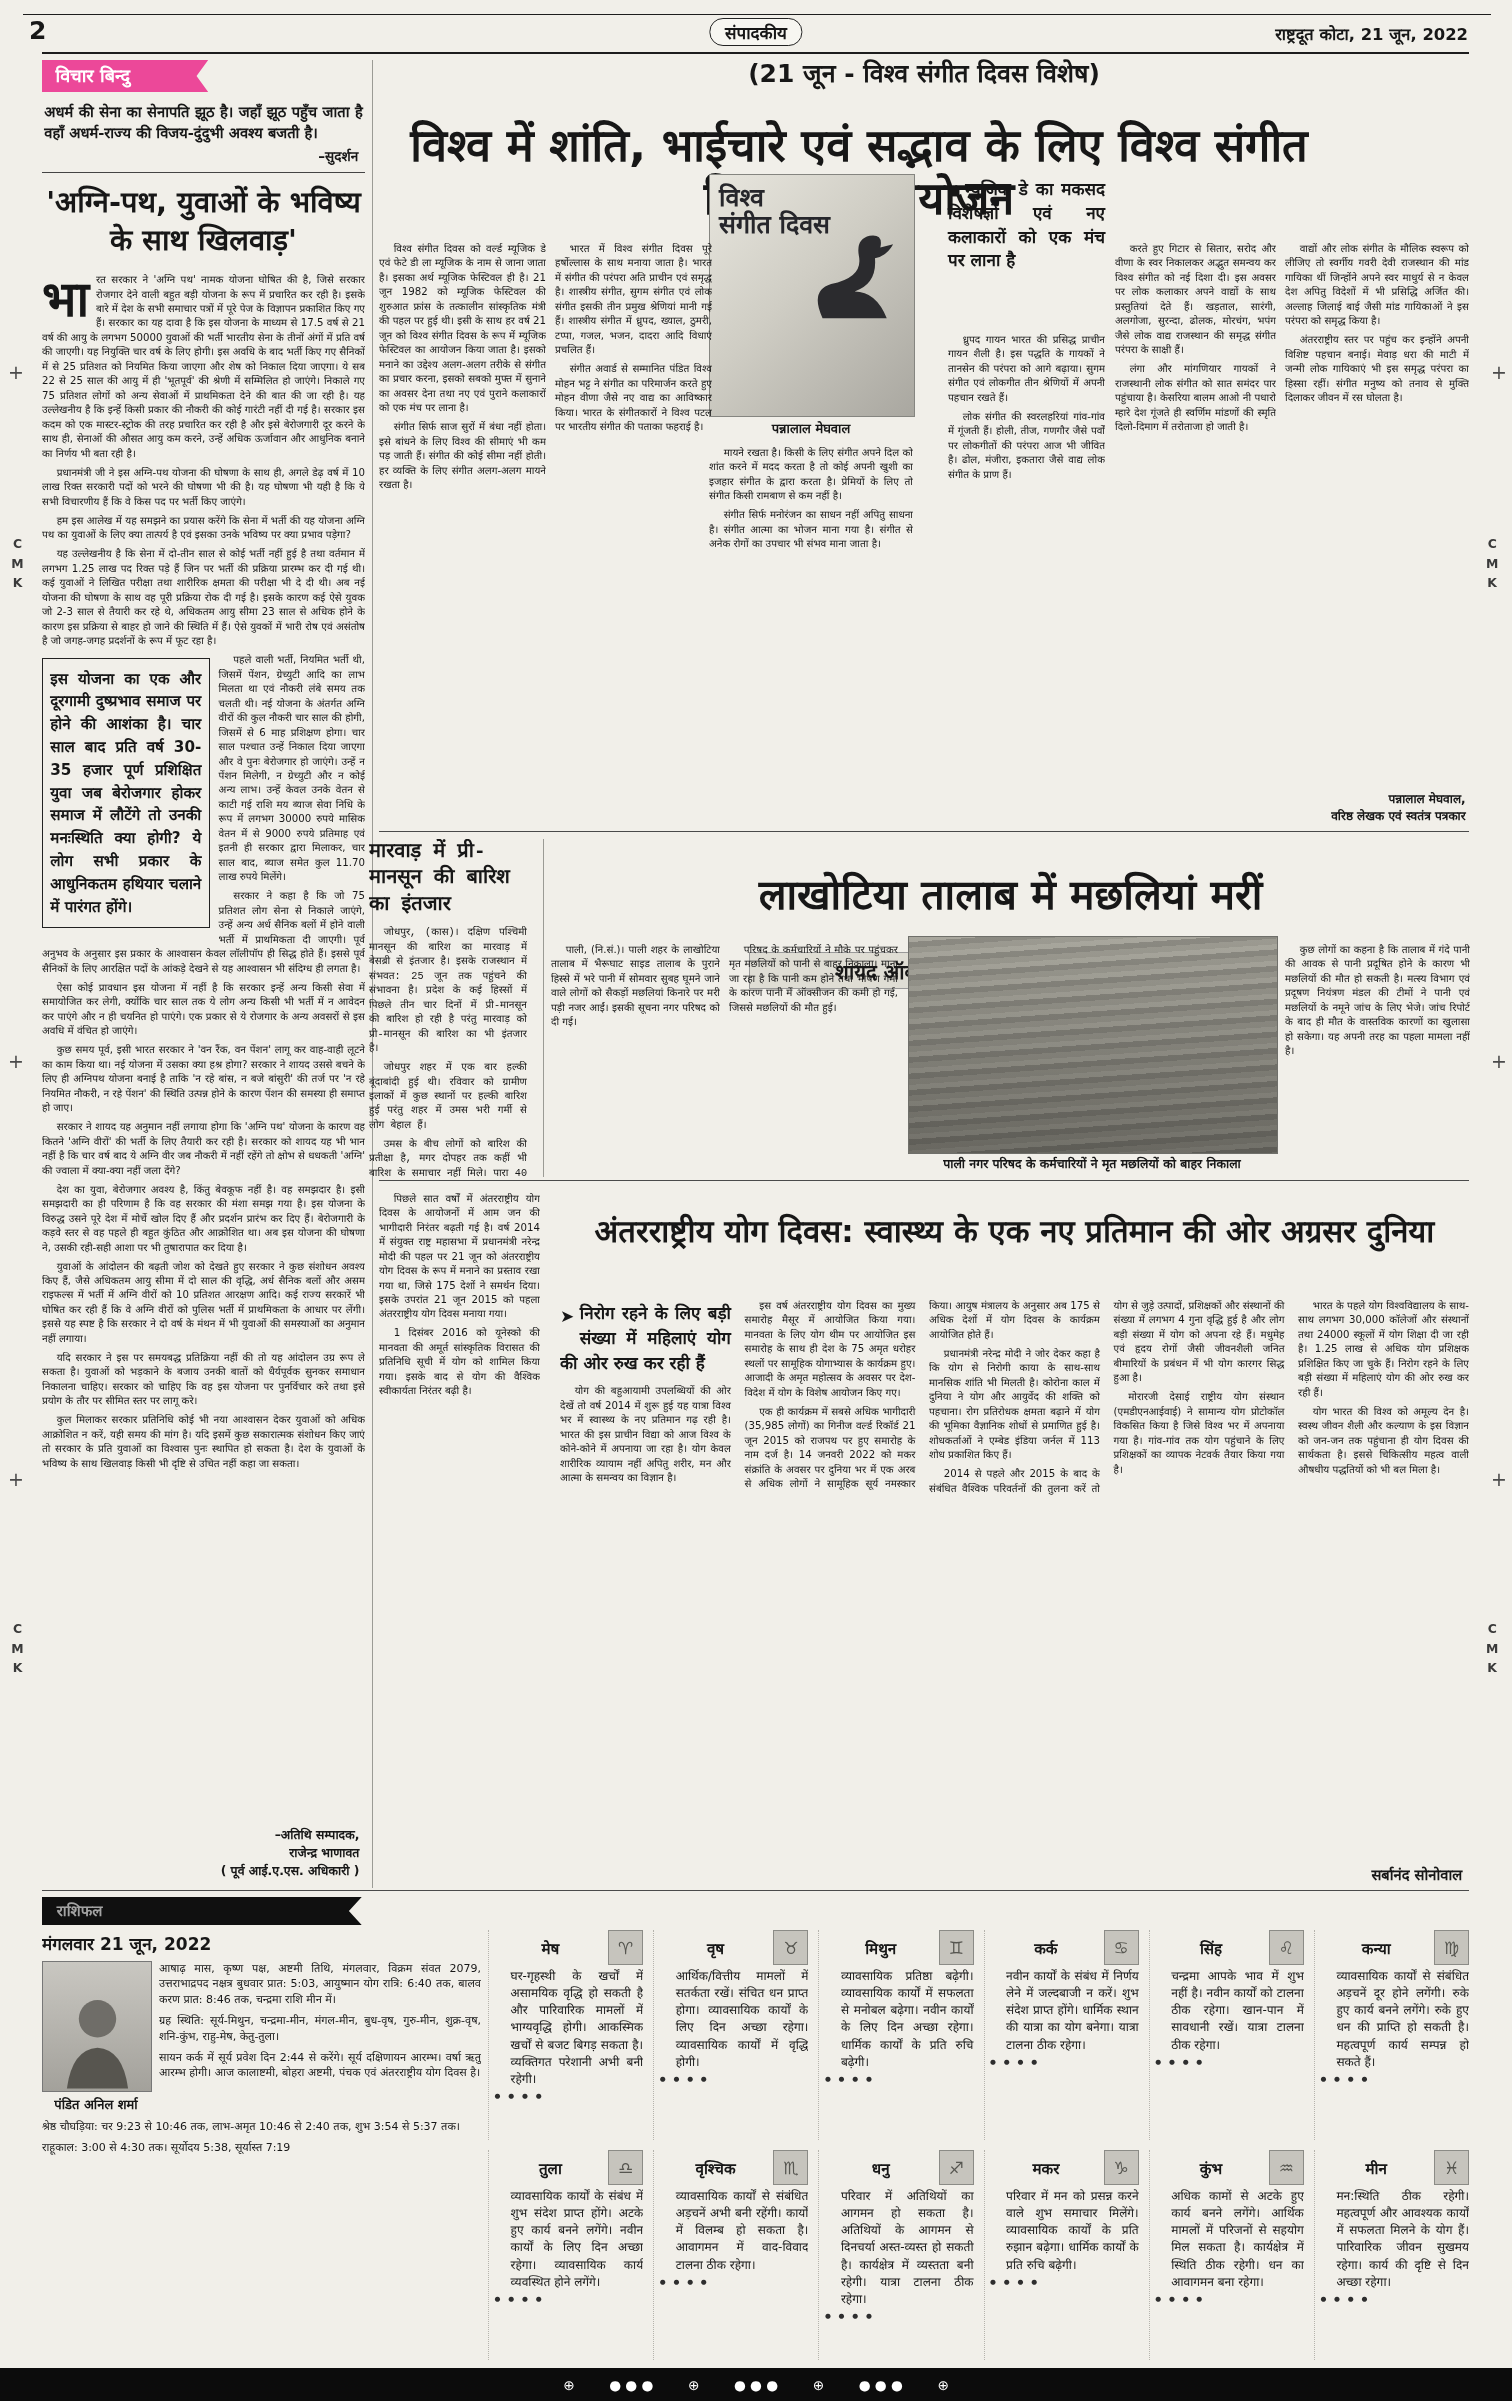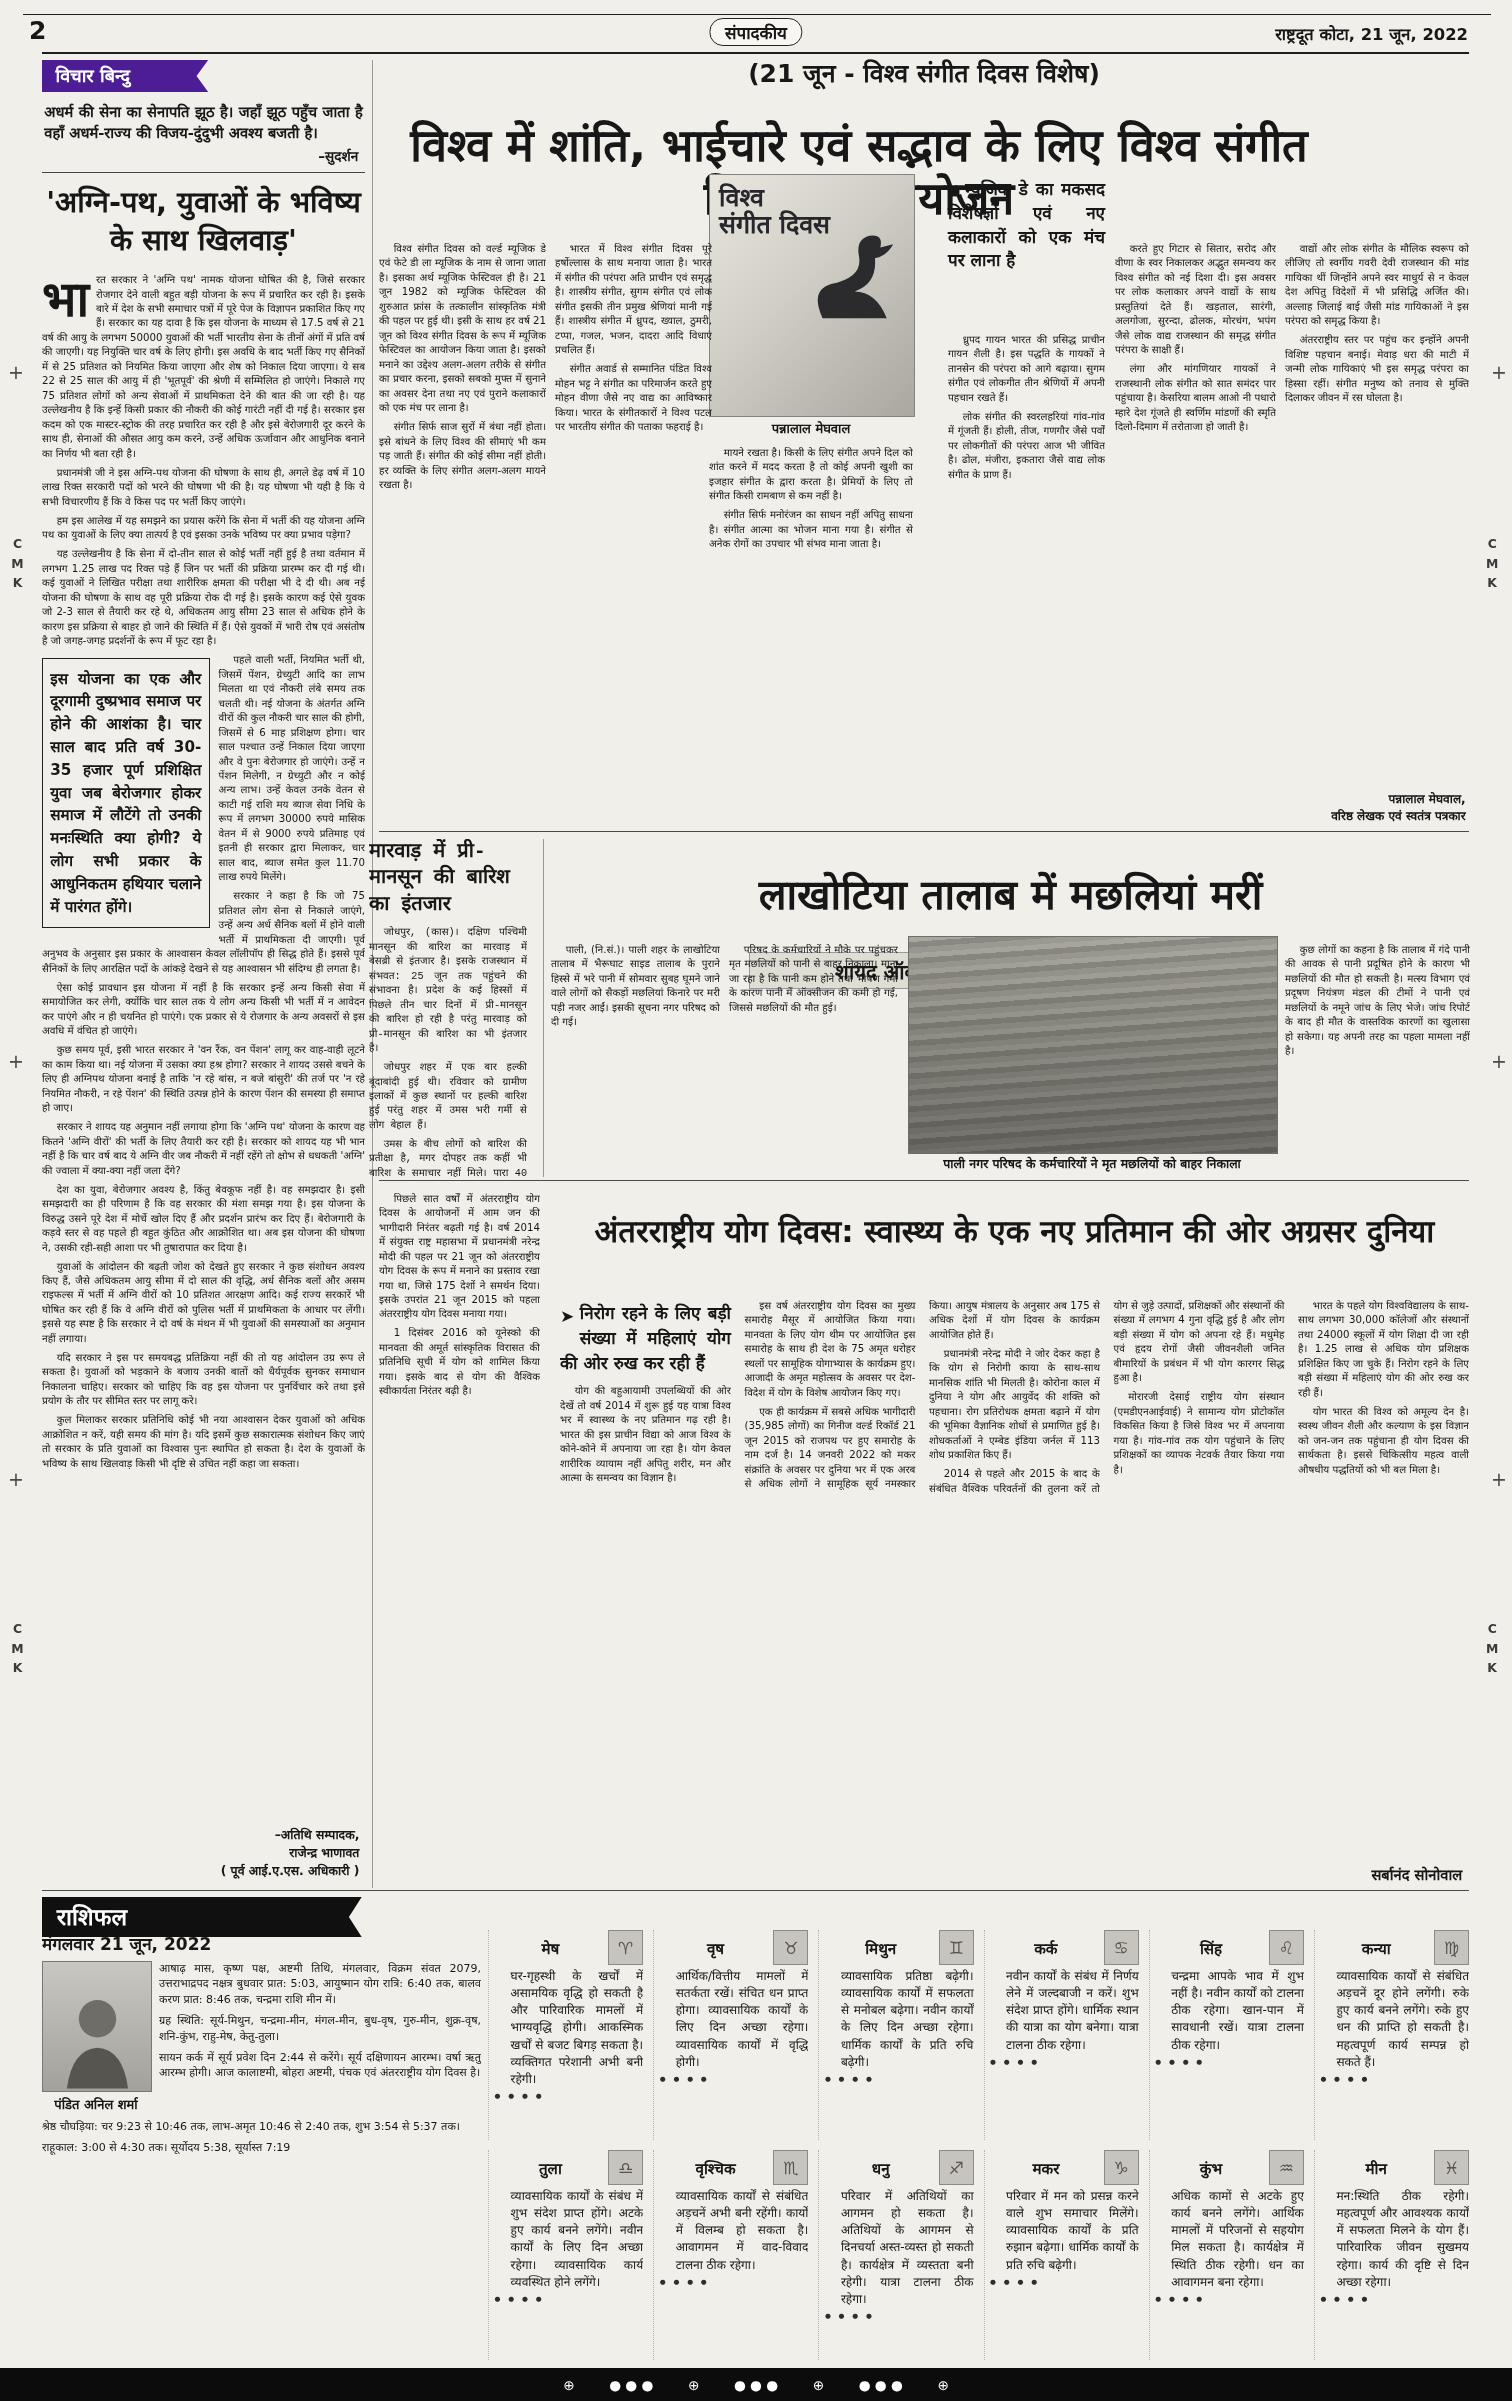--- a/index.html
+++ b/index.html
@@ -22,21 +22,21 @@
   
   .page-num{position:absolute;left:29px;top:16px;font-size:25px;font-weight:bold;}
   .hdr-topline{position:absolute;left:22.6px;top:13.6px;width:1468px;height:1.1px;background:#1d1d1d;}
   .section-pill{position:absolute;left:50%;transform:translateX(-50%);top:18px;
     border:1.1px solid #222;border-radius:13.6px;padding:1.7px 14.7px;font-size:17px;font-weight:bold;background:#f7f6f1;}
   .masthead{position:absolute;right:44px;top:21.5px;font-size:16.4px;font-weight:bold;}
   .hdr-botline{position:absolute;left:42px;top:52px;width:1427px;height:1.7px;background:#1d1d1d;}
 
   
   .left-col{position:absolute;left:42px;top:60px;width:323px;height:1827px;overflow:hidden;}
-  .vichar-ribbon{background:#4c1d95;color:#fff;font-size:18px;font-weight:bold;
+  .vichar-ribbon{background:#ec4899;color:#fff;font-size:18px;font-weight:bold;
     padding:2.8px 22.6px 5.1px 13.6px;display:inline-block;min-width:130px;
     clip-path:polygon(0 0,100% 0,93% 50%,100% 100%,0 100%);}
   .vichar-quote{font-size:14.7px;font-weight:bold;margin:9px 2.3px 2.3px;line-height:1.45;text-align:justify;}
   .vichar-attr{text-align:right;font-size:13.6px;font-weight:bold;padding-right:6.8px;}
   .vichar-rule{height:1.1px;background:#444;margin:6.8px 0 10.2px;}
   .ap-headline{font-size:29px;font-weight:bold;line-height:1.32;text-align:center;margin:2.3px 0 13.6px;}
   .lead{text-indent:0 !important;}
   .dropcap{float:left;font-size:49px;font-weight:bold;line-height:.9;padding:4.5px 6.8px 0 0;}
   .ap-quote-row .pullquote{float:left;width:151px;border:1.7px solid #222;padding:9px 7.3px;
     margin:4.5px 9px 4.5px 0;font-size:15.2px;font-weight:bold;line-height:1.5;text-align:justify;}
@@ -96,21 +96,21 @@
   .yoga-main{position:absolute;left:181px;top:113px;width:909px;height:585px;
     column-count:5;column-gap:13.6px;overflow:hidden;}
   .yoga-quote{float:left;width:100%;font-size:17px;font-weight:bold;line-height:1.45;
     padding:2.3px 0 9px;text-align:justify;}
   .yq-marker{float:left;font-size:17px;margin:2.3px 5.6px 0 0;}
   .yoga-author{position:absolute;right:6.8px;bottom:3.4px;font-weight:bold;font-size:14.7px;
     background:#f1efe9;padding-left:5.6px;}
 
   
   .rashifal{position:absolute;left:42px;top:1897px;width:1427px;height:466px;}
-  .rash-ribbon{background:#101010;color:#ffffff;display:inline-block;font-size:23px;font-weight:bold;
+  .rash-ribbon{background:#101010;color:#a3a3a3;display:inline-block;font-size:15px;font-weight:bold;
     padding:2.8px 34px 5.1px 14.7px;min-width:271px;clip-path:polygon(0 0,100% 0,96% 50%,100% 100%,0 100%);}
   .rash-left{position:absolute;left:0;top:35px;width:439px;height:428px;overflow:hidden;}
   .rash-date{font-size:17px;font-weight:bold;margin-bottom:5.6px;}
   .rash-row{display:flex;gap:9px;}
   .rash-photo-col{flex:0 0 auto;width:108px;}
   .rash-photo{width:108px;height:129px;background:linear-gradient(180deg,#c9c7c1,#a3a19b);
     border:0.6px solid #777;display:flex;align-items:flex-end;justify-content:center;overflow:hidden;}
   .rash-astrologer{font-size:13px;font-weight:bold;margin-top:3.4px;text-align:center;}
   .rash-info{font-size:11px;line-height:1.42;text-align:justify;}
   .rash-more{font-size:11px;line-height:1.42;text-align:justify;margin-top:5.6px;}

